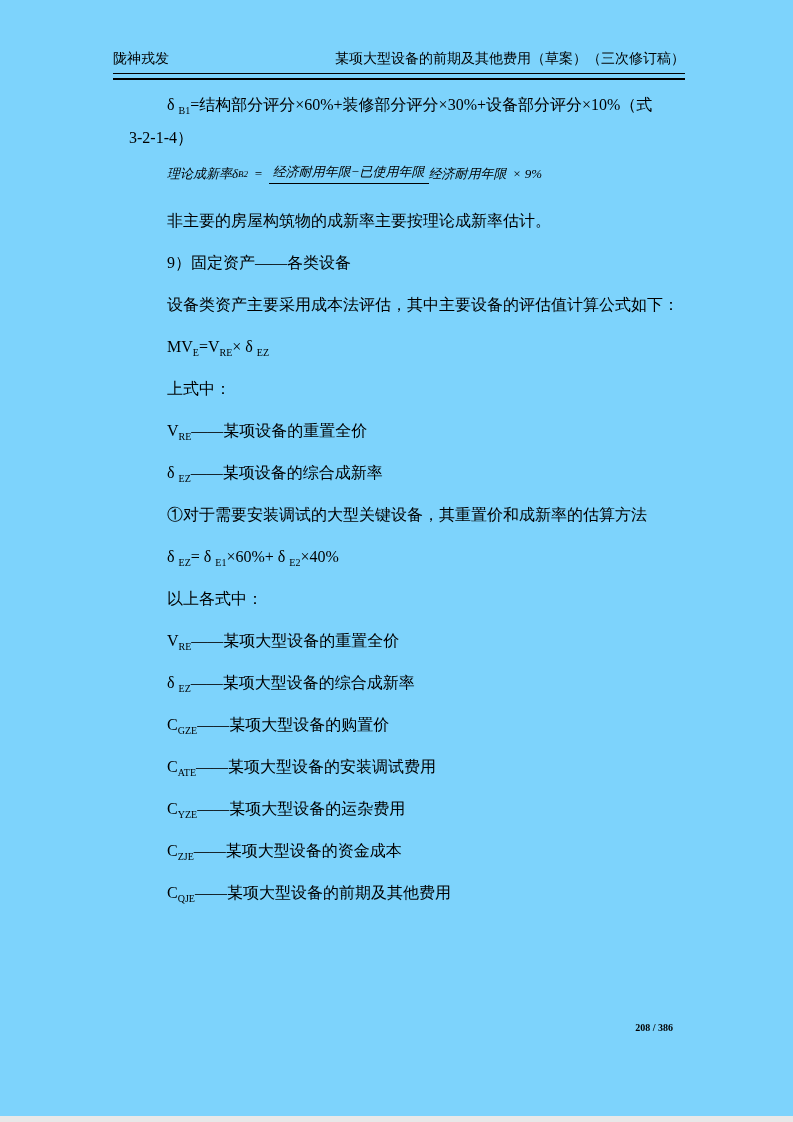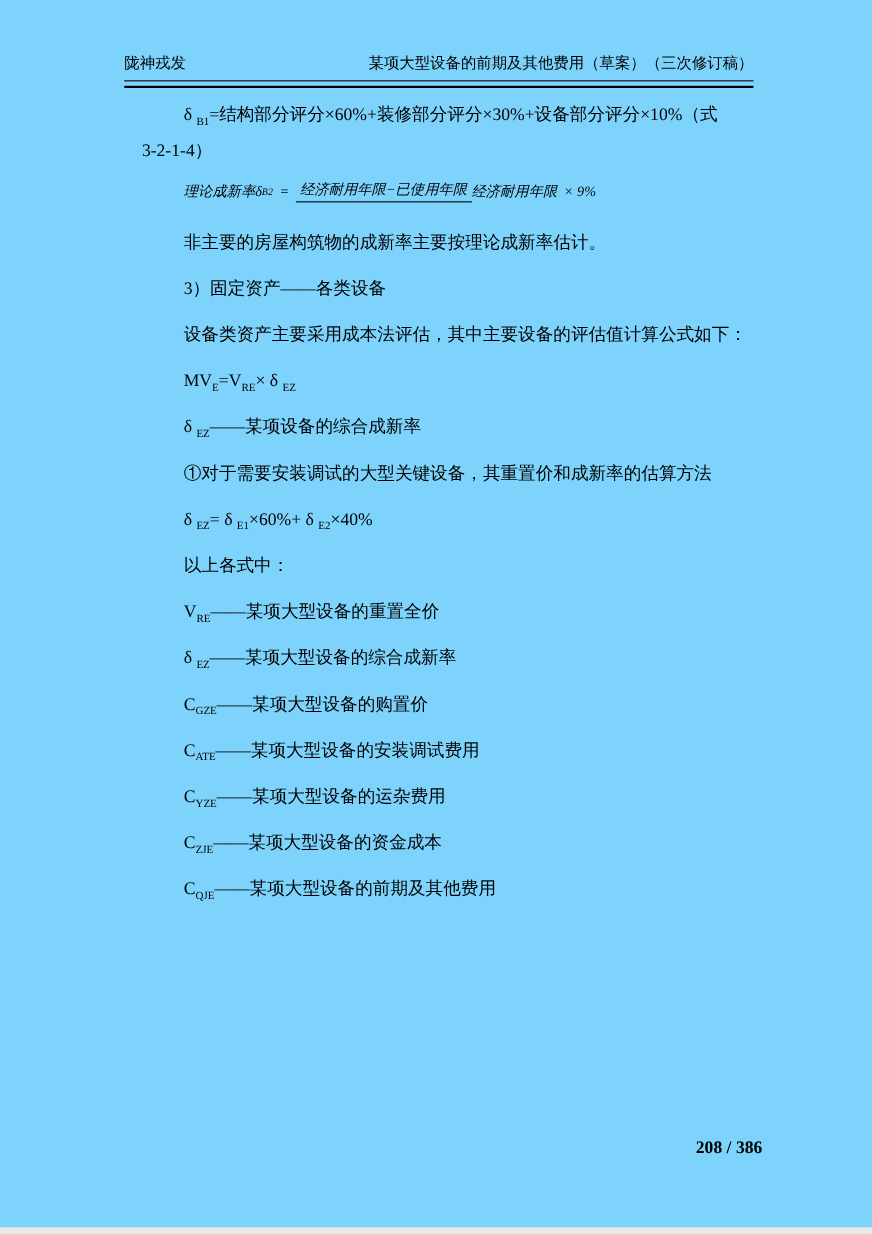--- a/index.html
+++ b/index.html
@@ -38,22 +38,22 @@
     white-space:nowrap;
   }
   .formula sub{font-size:9px;line-height:0;}
   .formula .eq{padding:0 6px;}
   .frac{display:inline-flex;flex-direction:row;text-align:center;}
   .frac .num{display:block;border-bottom:1px solid #000;padding:0 4px 2px 4px;}
   .frac .den{display:block;padding-top:2px;}
   .formula .suffix{padding-left:6px;}
   
   .footer{
-    position:absolute;top:1018px;right:100px;
-    font-size:16px;font-weight:bold;line-height:20px;margin-top:16px;
+    position:absolute;top:1018px;right:120px;
+    font-size:10px;font-weight:bold;line-height:20px;
   }
 </style>
 </head>
 <body>
 
 <div class="page">
 
   <div class="header">
     <div class="header-row">
       <span>陇神戎发</span>
@@ -68,23 +68,25 @@
         <span>理论成新率δ</span>
         <sub>B2</sub>
         <span class="eq">=</span>
         <span class="frac">
           <span class="num">经济耐用年限−已使用年限</span>
           <span class="den">经济耐用年限</span>
         </span>
         <span class="suffix">× 9%</span>
       </div>
       <p class="para">非主要的房屋构筑物的成新率主要按理论成新率估计。</p>
-      <p class="para">3）固定资产——各类设备</p>
+      <p class="para">9）固定资产——各类设备</p>
       <p class="para">设备类资产主要采用成本法评估，其中主要设备的评估值计算公式如下：</p>
       <p class="para">MV<sub>E</sub>=V<sub>RE</sub>× δ <sub>EZ</sub></p>
+      <p class="para">上式中：</p>
+      <p class="para">V<sub>RE</sub>——某项设备的重置全价</p>
       <p class="para">δ <sub>EZ</sub>——某项设备的综合成新率</p>
       <p class="para">①对于需要安装调试的大型关键设备，其重置价和成新率的估算方法</p>
       <p class="para">δ <sub>EZ</sub>= δ <sub>E1</sub>×60%+ δ <sub>E2</sub>×40%</p>
       <p class="para">以上各式中：</p>
       <p class="para">V<sub>RE</sub>——某项大型设备的重置全价</p>
       <p class="para">δ <sub>EZ</sub>——某项大型设备的综合成新率</p>
       <p class="para">C<sub>GZE</sub>——某项大型设备的购置价</p>
       <p class="para">C<sub>ATE</sub>——某项大型设备的安装调试费用</p>
       <p class="para">C<sub>YZE</sub>——某项大型设备的运杂费用</p>
       <p class="para">C<sub>ZJE</sub>——某项大型设备的资金成本</p>

